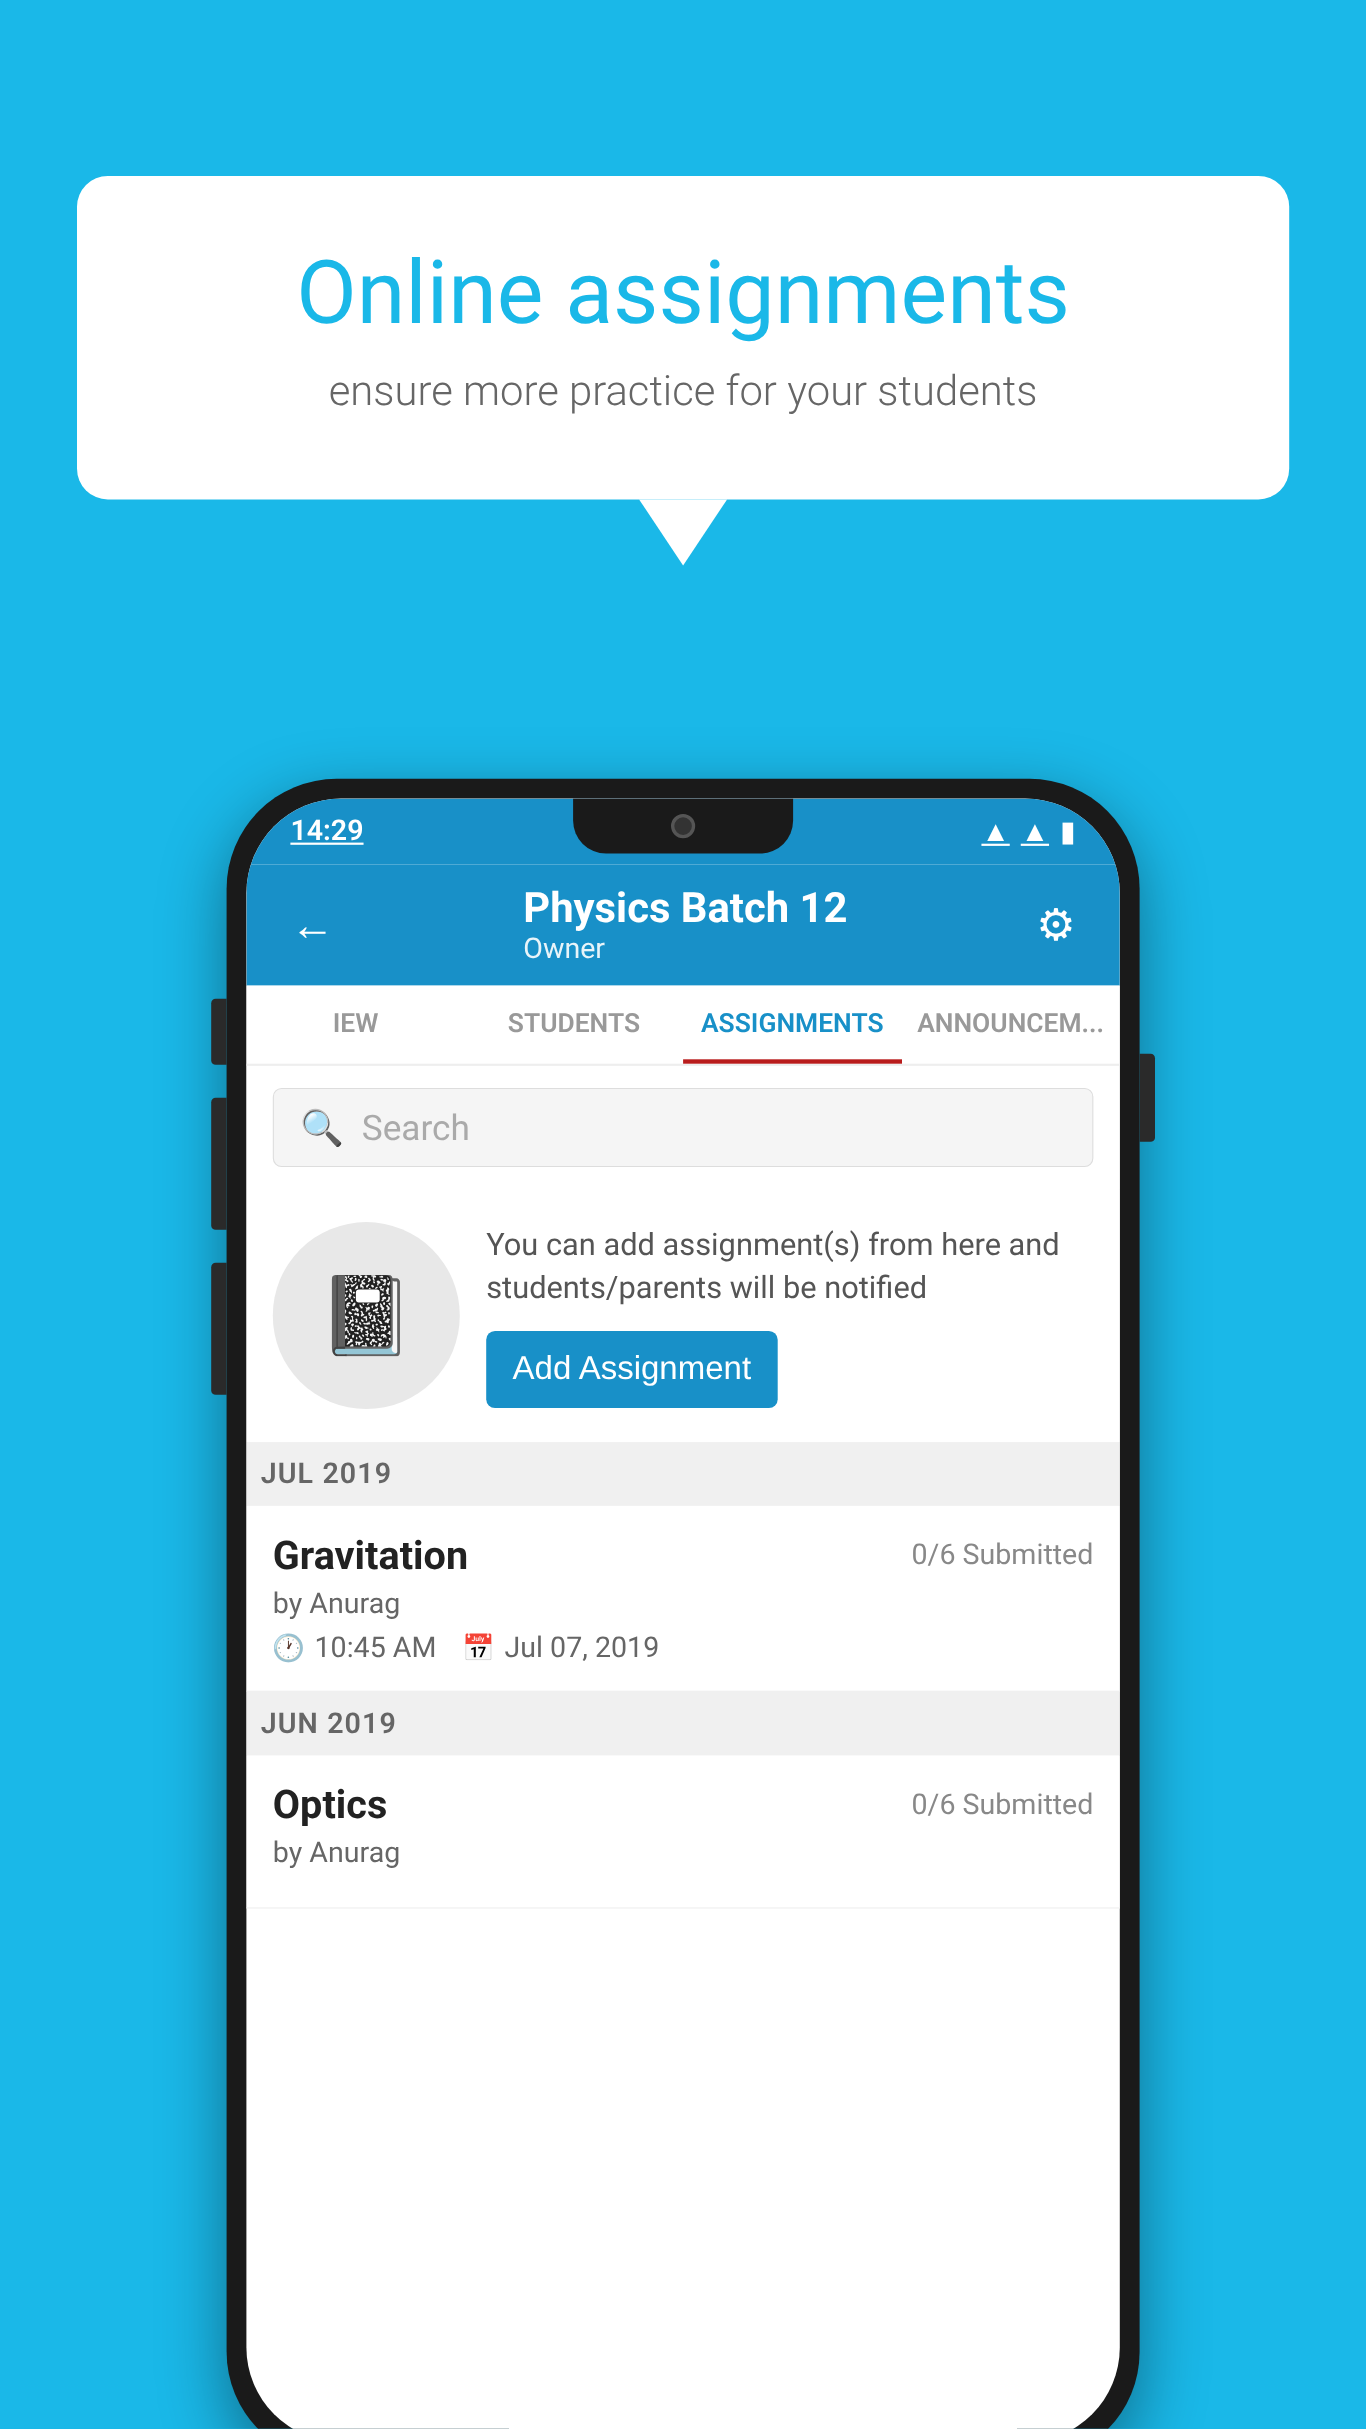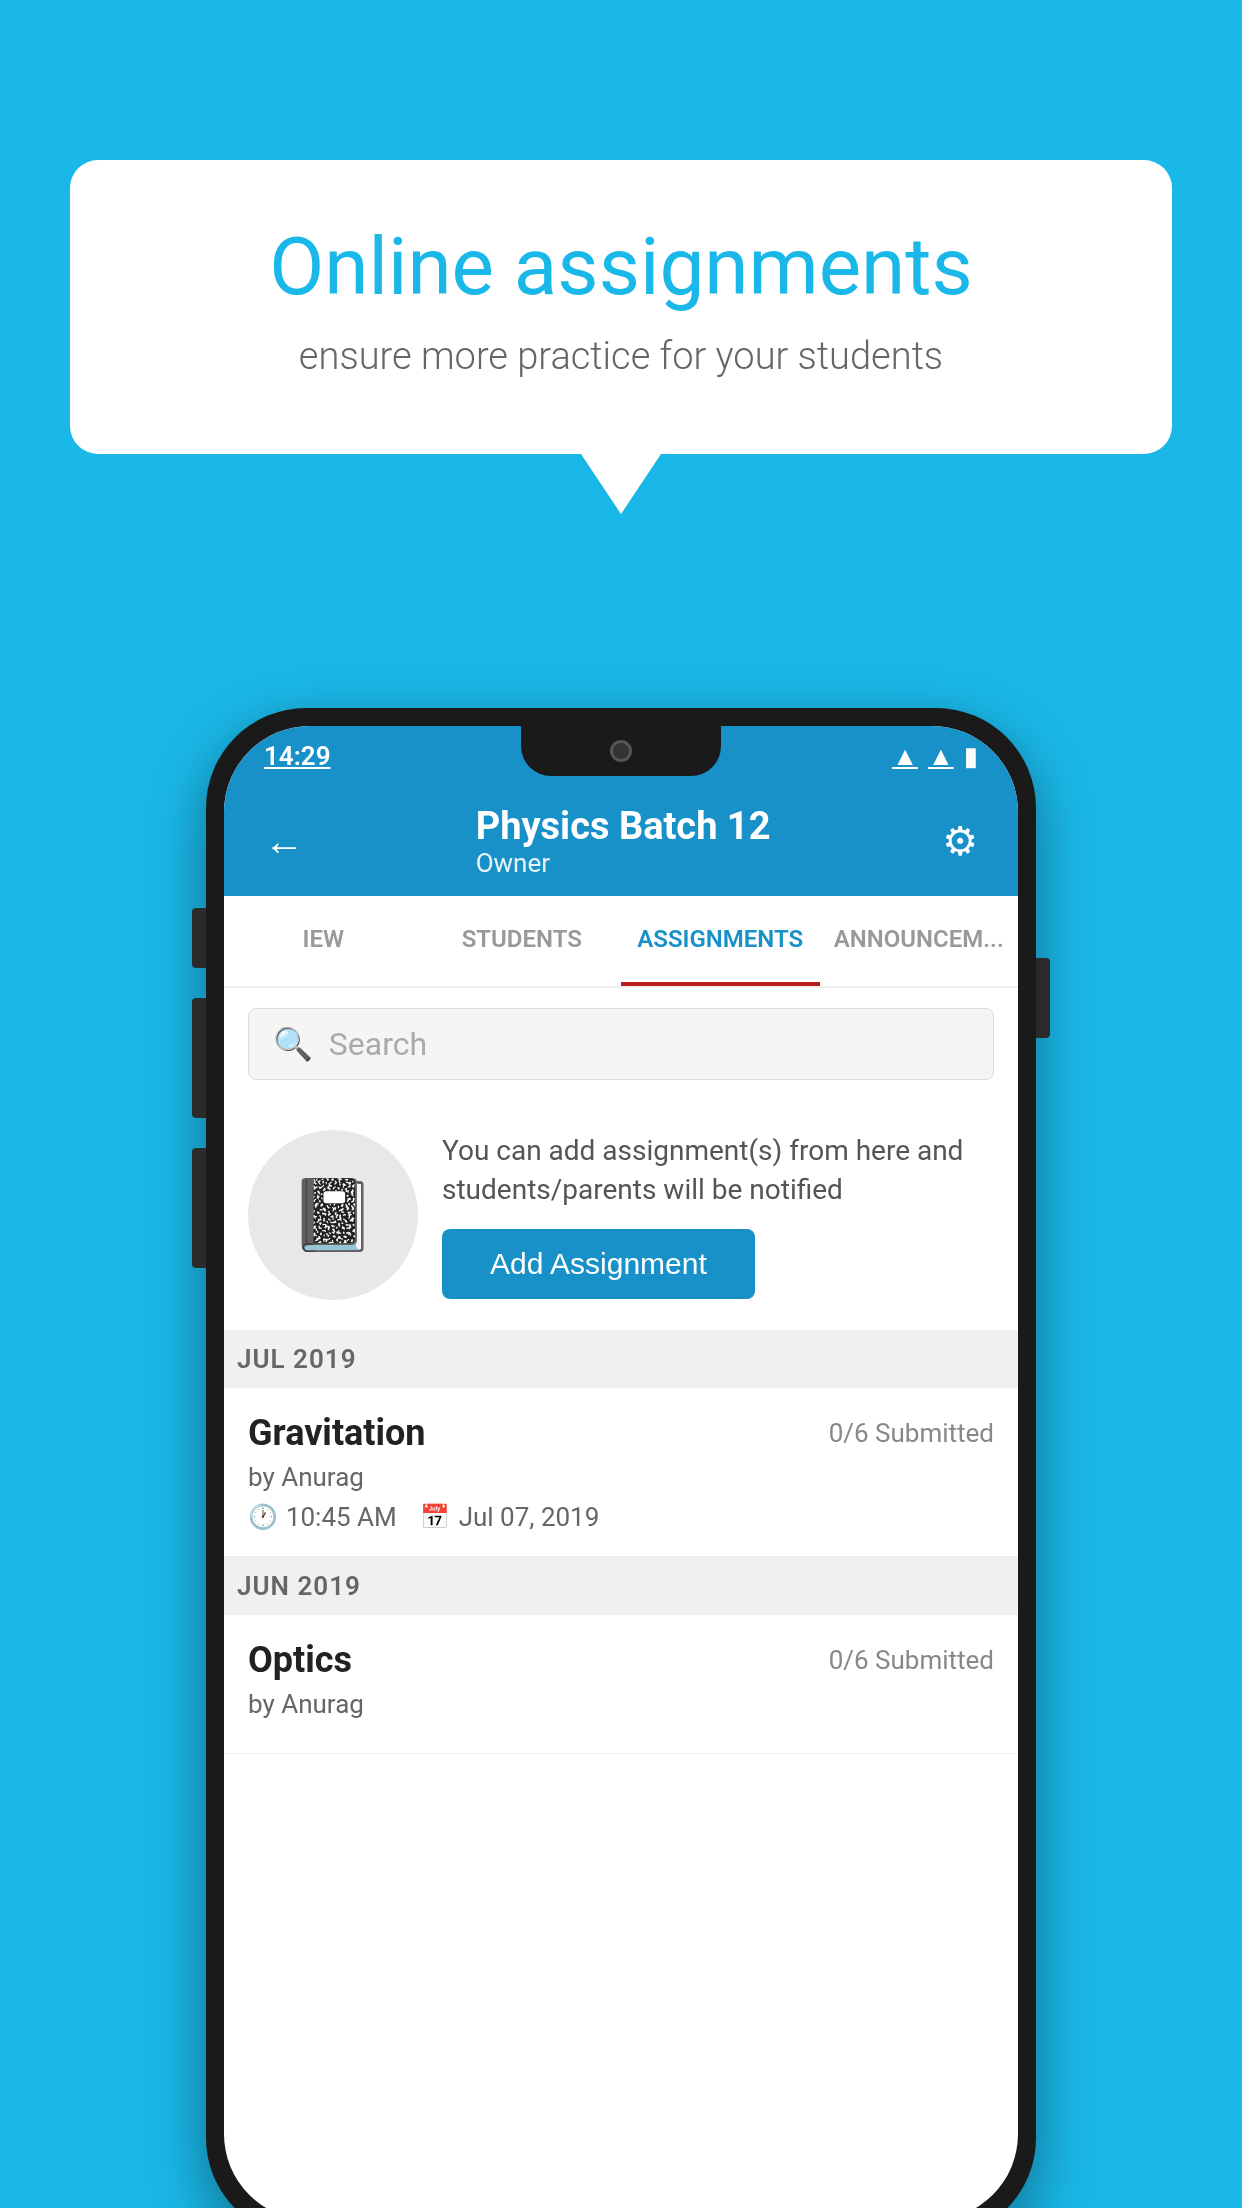--- a/index.html
+++ b/index.html
@@ -138,21 +138,21 @@
       font-size: 40px;
       color: white;
       cursor: pointer;
     }
 
     
     .tab-bar {
       background: white;
       display: flex;
       border-bottom: 2px solid #eee;
-      height: 92px;
+      height: 73px;
     }
     .tab-item {
       flex: 1;
       display: flex;
       align-items: center;
       justify-content: center;
       font-size: 24px;
       font-weight: 600;
       color: #999;
       cursor: pointer;
@@ -208,21 +208,21 @@
       font-size: 28px;
       color: #555;
       line-height: 1.4;
       margin-bottom: 20px;
     }
     .add-assignment-btn {
       background: #1890c8;
       color: white;
       border: none;
       border-radius: 8px;
-      padding: 18px 48px;
+      padding: 18px 24px;
       font-size: 30px;
       font-weight: 500;
       cursor: pointer;
     }
 
     
     .section-header {
       background: #f0f0f0;
       padding: 14px 13px;
       font-size: 26px;

